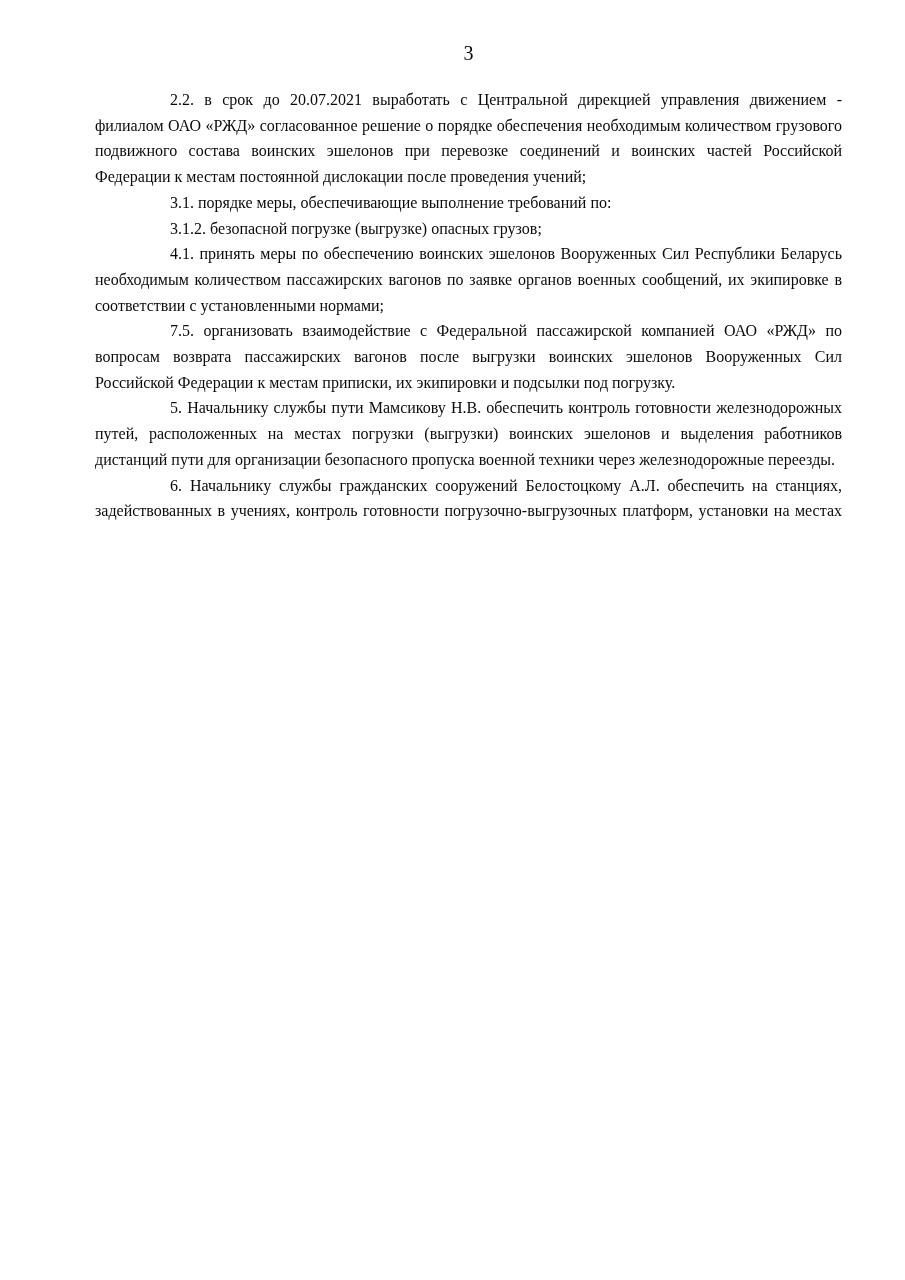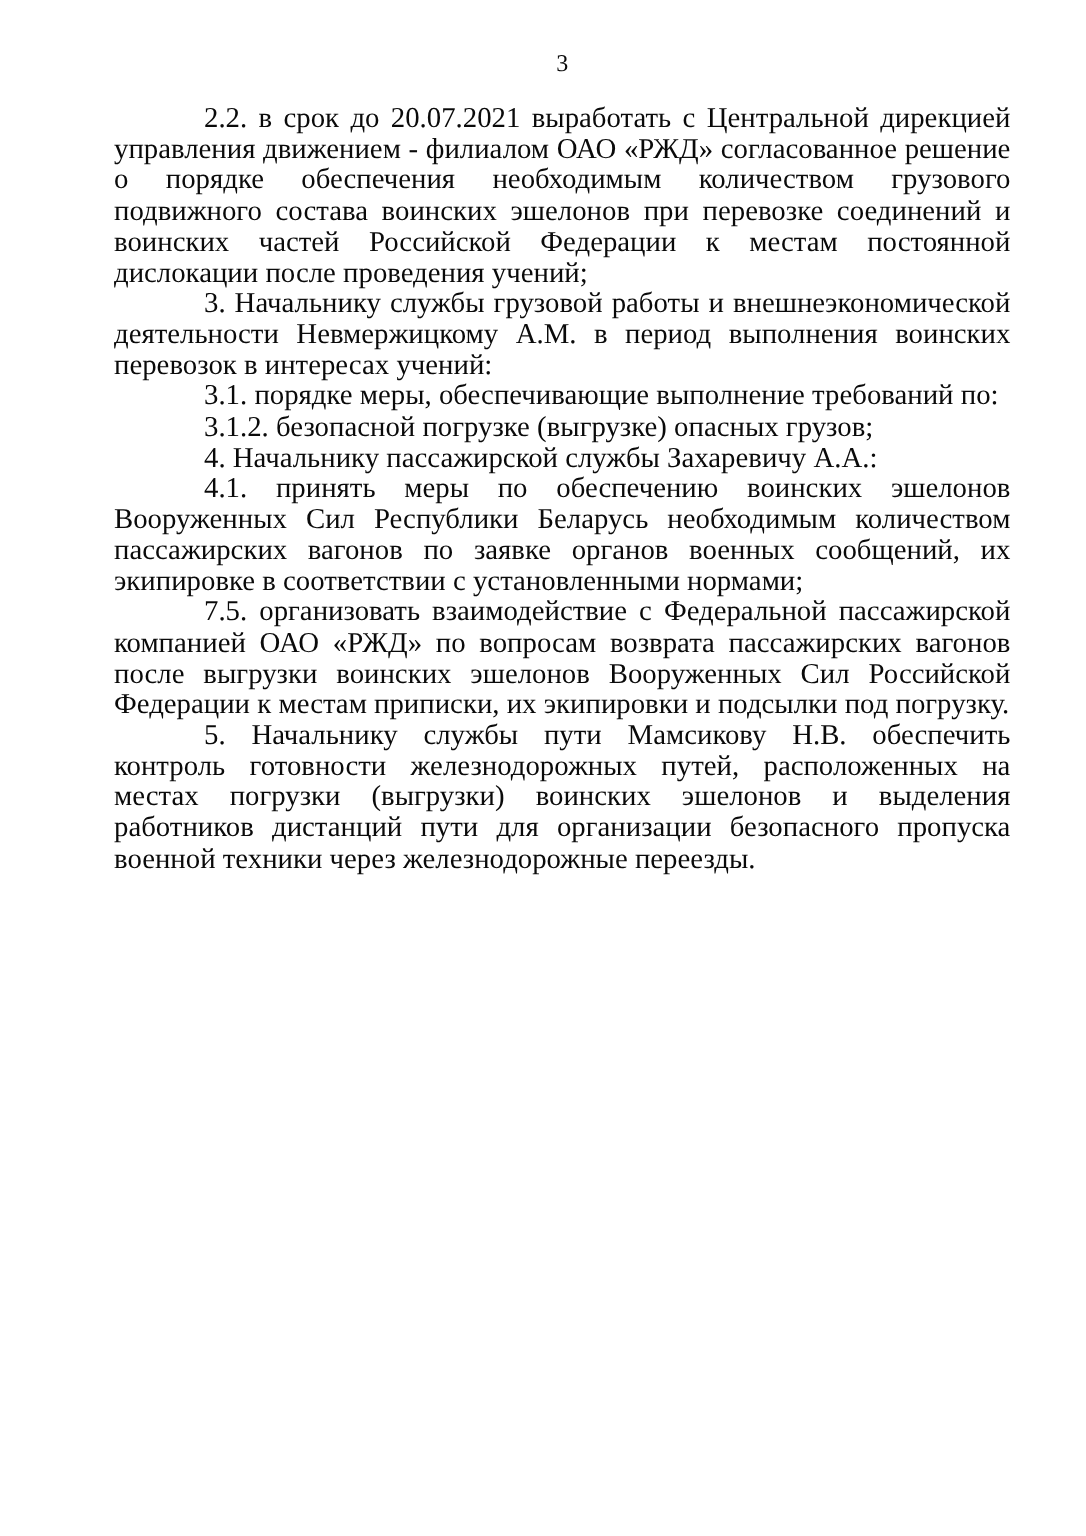--- a/index.html
+++ b/index.html
@@ -19,21 +19,21 @@
   }
   .page-number {
     margin: 0 63px 0 95px;
     padding-top: 40px;
     text-align: center;
     font-size: 20px;
     line-height: 26px;
   }
   .content {
     margin: 21px 63px 0 95px;
-    font-size: 24px;
+    font-size: 16px;
     line-height: 25.7px;
     text-align: justify;
     hyphens: none;
   }
   .para {
     margin: 0;
     padding: 0;
     text-indent: 75px;
   }
   
@@ -43,31 +43,30 @@
 </style>
 </head>
 <body>
 
 <div class="page">
   <div class="page-number">3</div>
   <div class="content">
   <p class="para"><span>2.2.</span> <span>в срок до 20.07.2021 выработать с Центральной дирекцией управления движением - филиалом ОАО «РЖД» согласованное решение о порядке обеспечения необходимым количеством грузового подвижного состава воинских эшелонов при перевозке соединений и воинских частей Российской Федерации к местам постоянной дислокации после проведения учений;</span></p>
 
 
-  <p class="para"><span>3.</span> <span>Начальнику службы грузовой работы и внешнеэкономической деятельности Невмержицкому А.М. в период выполнения воинских перевозок в интересах учений:</span></p>
 
   <p class="para"><span>3.1.</span> <span>порядке меры, обеспечивающие выполнение требований по:</span></p>
 
 
   <p class="para"><span>3.1.2.</span> <span>безопасной погрузке (выгрузке) опасных грузов;</span></p>
 
 
 
-  <p class="para"><span>4.</span> <span>Начальнику пассажирской службы Захаревичу А.А.:</span></p>
 
   <p class="para"><span>4.1.</span> <span>принять меры по обеспечению воинских эшелонов Вооруженных Сил Республики Беларусь необходимым количеством пассажирских вагонов по заявке органов военных сообщений, их экипировке в соответствии с установленными нормами;</span></p>
 
   <p class="para"><span>7.5.</span> <span>организовать взаимодействие с Федеральной пассажирской компанией ОАО «РЖД» по вопросам возврата пассажирских вагонов после выгрузки воинских эшелонов Вооруженных Сил Российской Федерации к местам приписки, их экипировки и подсылки под погрузку.</span></p>
 
   <p class="para"><span>5.</span> <span>Начальнику службы пути Мамсикову Н.В. обеспечить контроль готовности железнодорожных путей, расположенных на местах погрузки (выгрузки) воинских эшелонов и выделения работников дистанций пути для организации безопасного пропуска военной техники через железнодорожные переезды.</span></p>
 
+  <p class="para continues"><span>6.</span> <span>Начальнику службы гражданских сооружений Белостоцкому А.Л. обеспечить на станциях, задействованных в учениях, контроль готовности погрузочно-выгрузочных платформ, установки на местах</span></p>
 </div>
 </div>
 
 </body></html>

